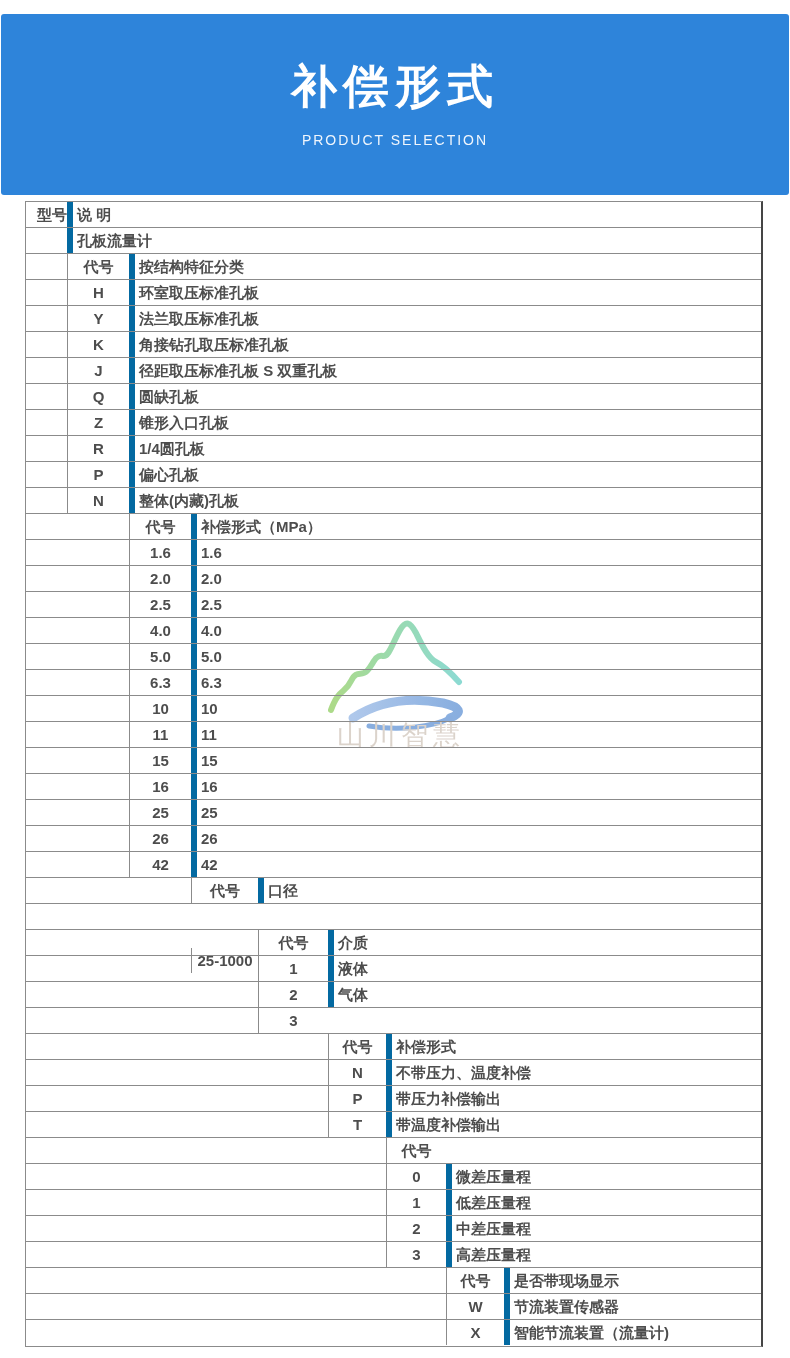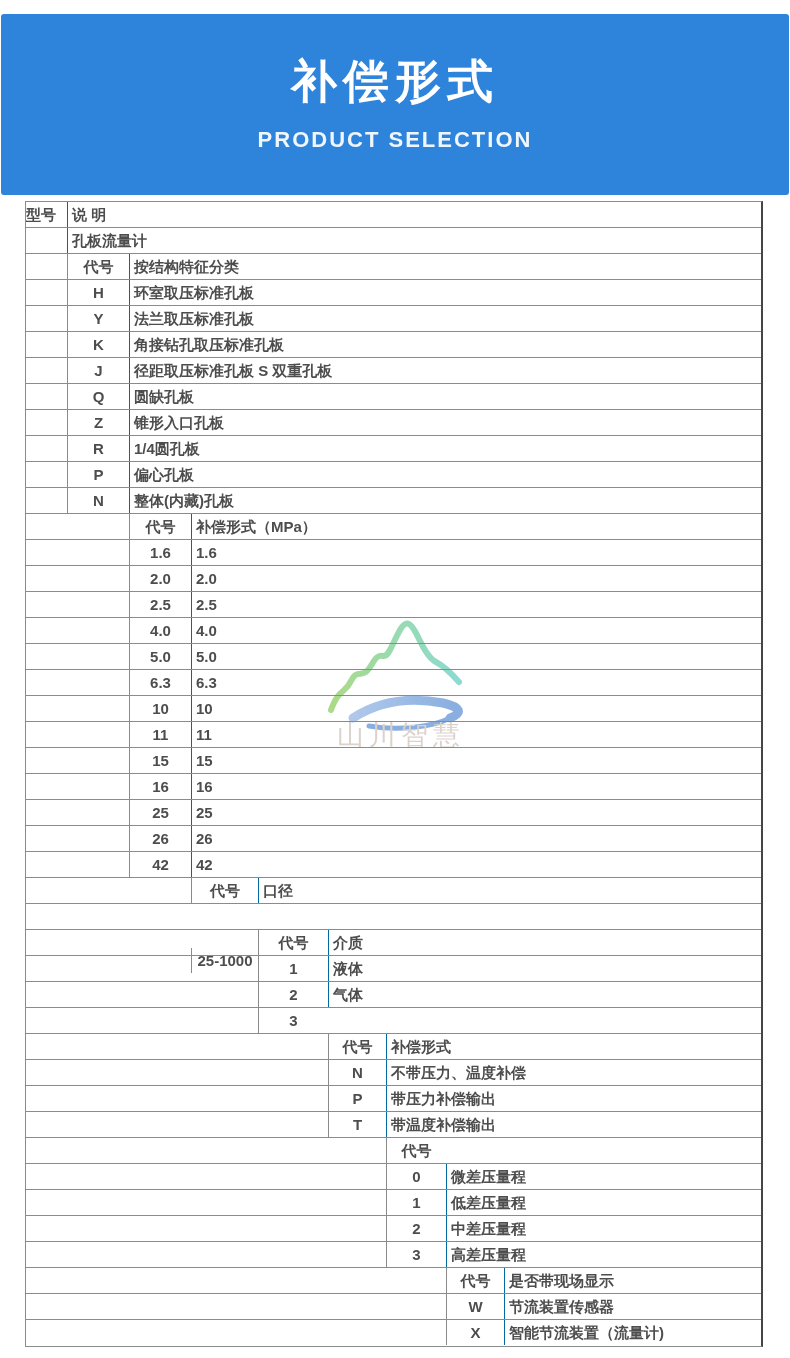--- a/index.html
+++ b/index.html
@@ -11,21 +11,21 @@
   
   .banner {
     position:absolute; top:14px; left:1px; right:1px; height:181px;
     background:#2e84da; border-radius:3px;
     display:flex; flex-direction:column; align-items:center; justify-content:center;
   }
   .banner-title {
     color:#ffffff; font-size:46px; font-weight:700; letter-spacing:6px; line-height:1.1;
   }
   .banner-sub {
-    color:#f0f6fd; font-size:22px; font-weight:700; letter-spacing:2px; margin-top:21px;
+    color:#f0f6fd; font-size:14px; font-weight:400; letter-spacing:2px; margin-top:21px;
   }
 
   
   .watermark {
     position:absolute; left:323px; top:610px; width:156px; height:140px;
     z-index:0; opacity:0.92; pointer-events:none;
   }
 
   
   .sheet {
@@ -35,22 +35,22 @@
     background:transparent;
   }
   .t-row { display:flex; height:26px; border-bottom:1px solid #8b8b8b; box-sizing:border-box; }
   .t-row:last-child { border-bottom:none; }
   .cell {
     box-sizing:border-box; height:25px; line-height:25px; font-size:15px;
     color:#4d4d4d; overflow:hidden; white-space:nowrap;
   }
   .cell.lead { border:none; }
   .cell.code { text-align:center; font-weight:700; border-left:1px solid #8b8b8b; }
-  .cell.desc { flex:1; padding-left:4px; font-weight:600; border-left:1px solid #0369a1; }
-  .cell.model { width:41px; text-align:left; font-weight:700; }
+  .cell.desc { flex:1; padding-left:4px; font-weight:600; border-left:6px solid #0369a1; }
+  .cell.model { width:41px; text-align:right; font-weight:700; }
 </style>
 </head>
 <body>
 
 <div class="banner">
   <div class="banner-title">补偿形式</div>
   <div class="banner-sub">PRODUCT SELECTION</div>
 </div>
 
 <div class="watermark">

